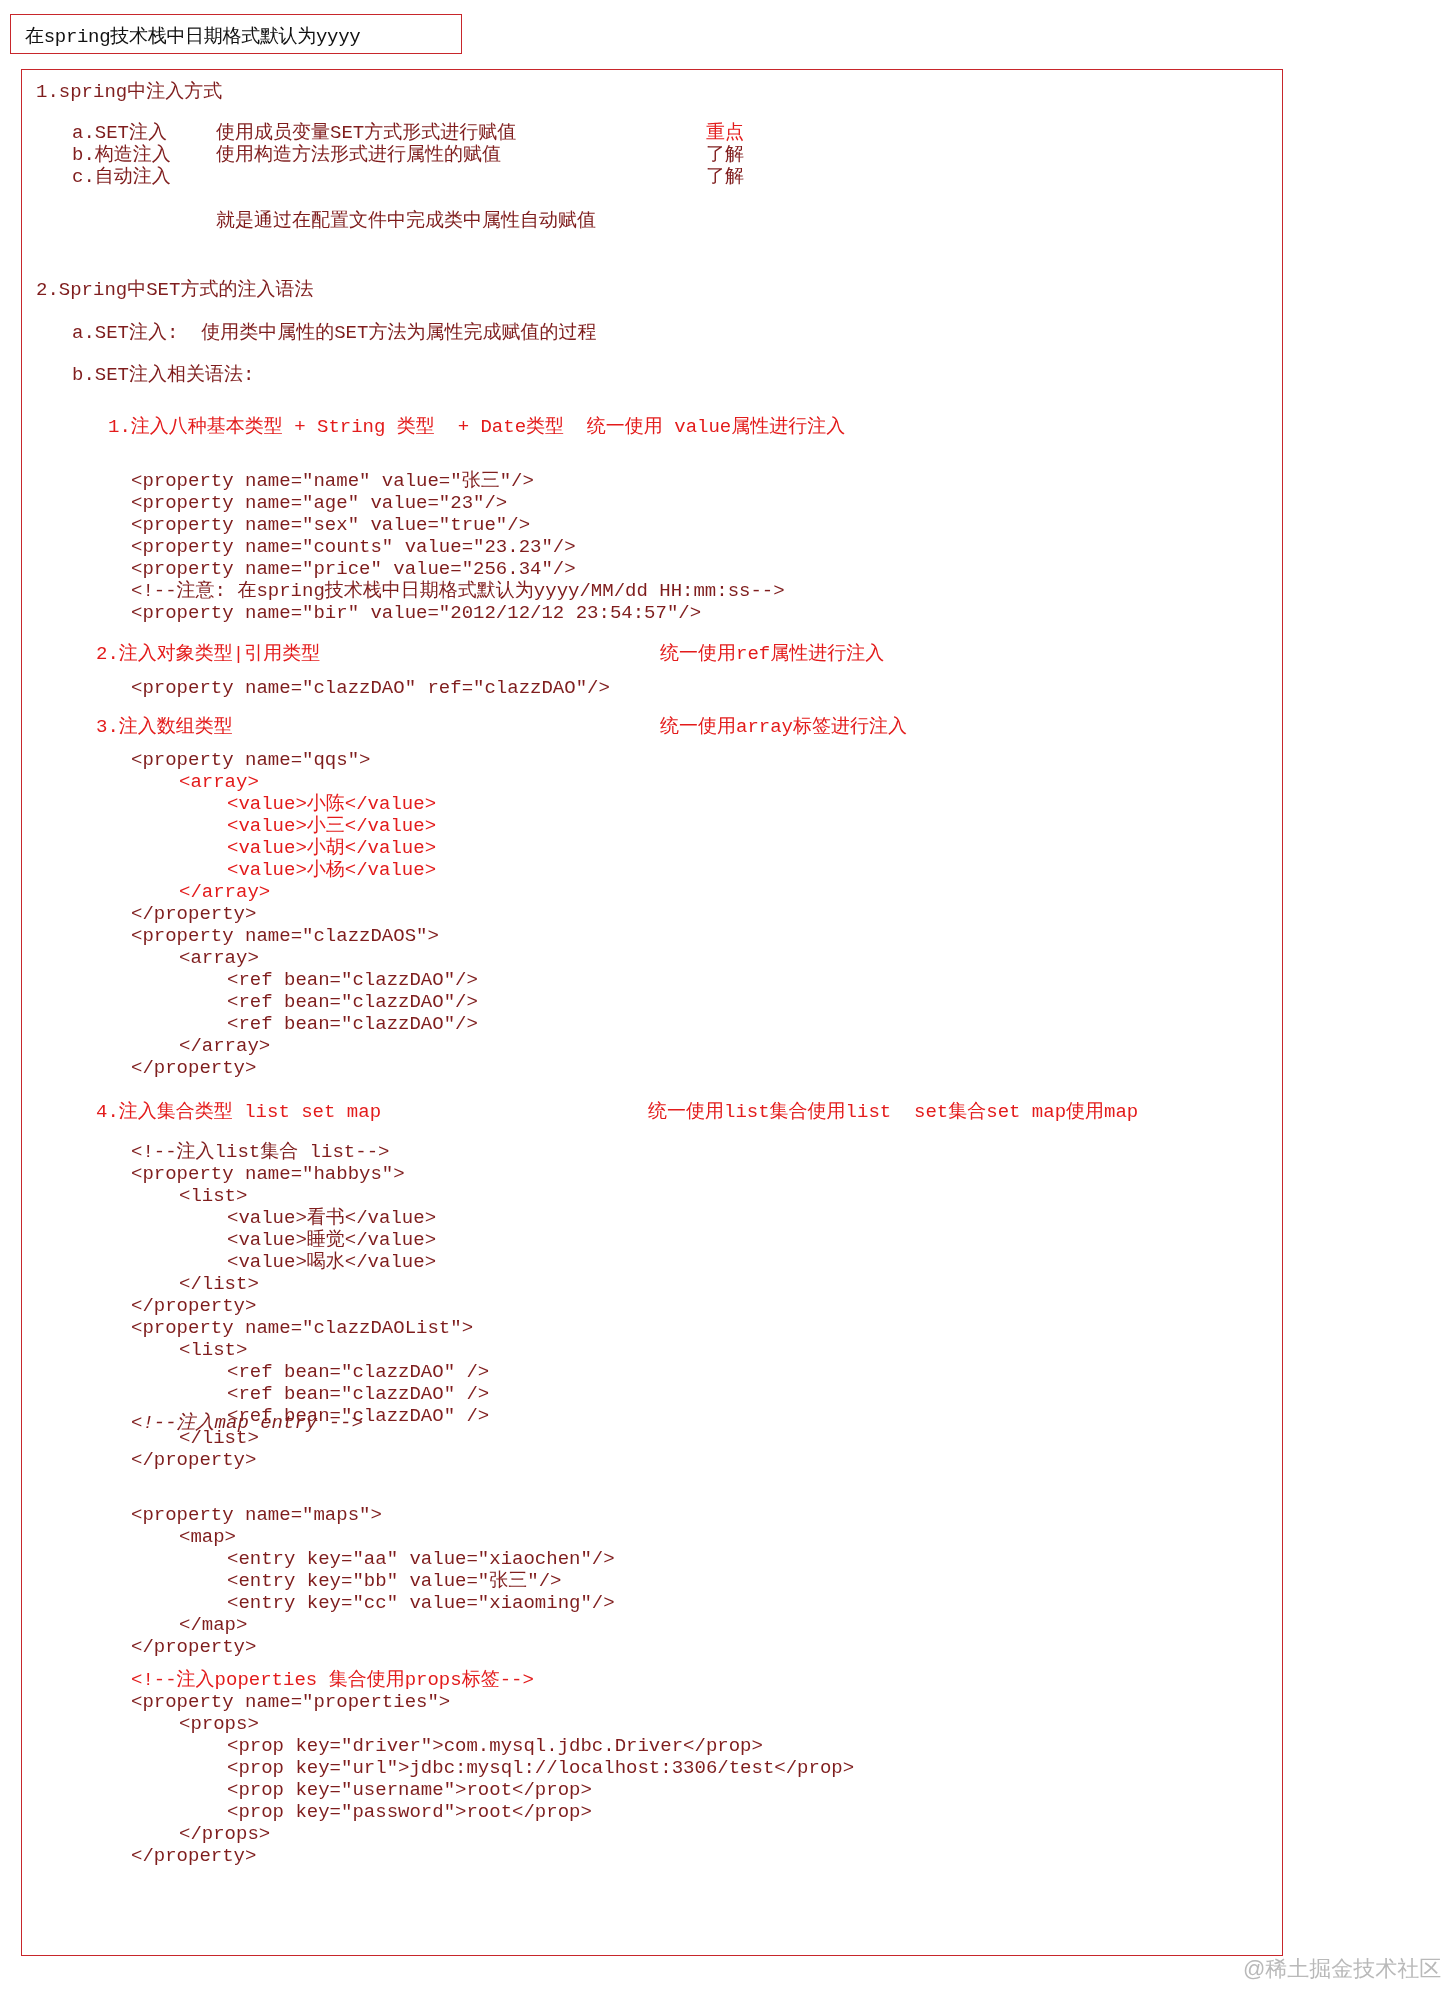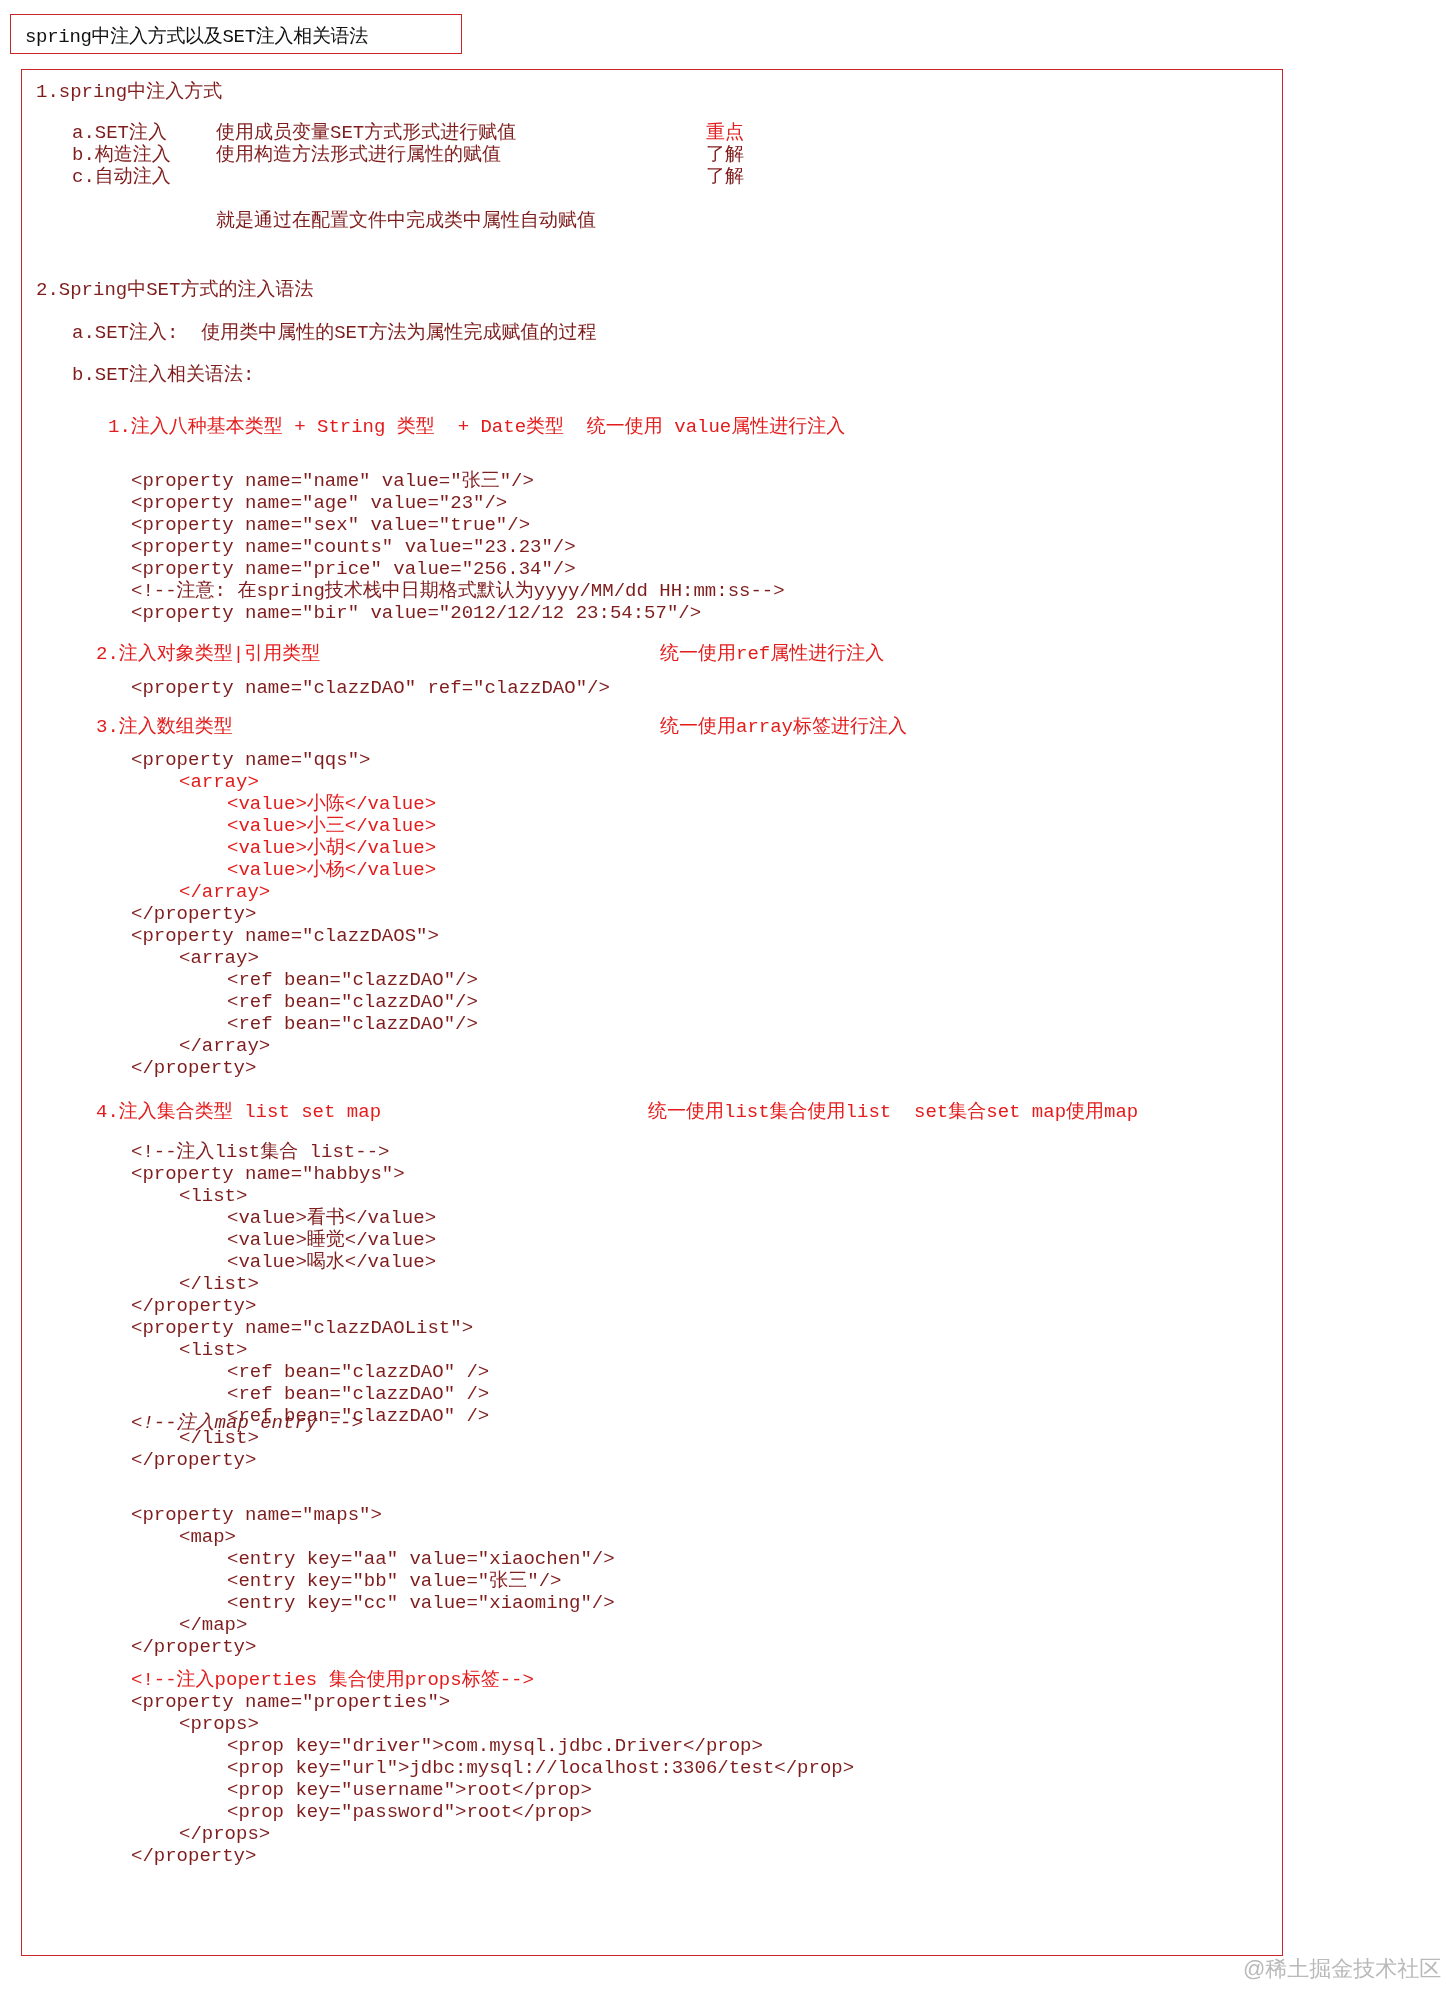--- a/index.html
+++ b/index.html
@@ -13,21 +13,21 @@
   .ln { position:absolute; white-space:pre; font-size:19px; line-height:22px; height:22px; }
   .red { color:#e31b1b; }
   .blk { color:#7f1d1d; }
   .watermark { position:absolute; left:1243px; top:1954px; font-family:Liberation Sans, sans-serif;
                font-size:22px; color:#b9b9b9; white-space:nowrap; }
 </style>
 </head>
 <body>
 
 <div class="title-box">
-  <span class="title-text">spring中注入方式以及SET注入相关语法</span>
+  <span class="title-text">在spring技术栈中日期格式默认为yyyy</span>
 </div>
 
 <div class="main-box"></div>
 
 <div class="ln blk" style="left:36px;top:81px;">1.spring中注入方式</div>
 
 <div class="ln blk" style="left:72px;top:122px;">a.SET注入</div>
 <div class="ln blk" style="left:216px;top:122px;">使用成员变量SET方式形式进行赋值</div>
 <div class="ln red" style="left:706px;top:122px;">重点</div>
 

